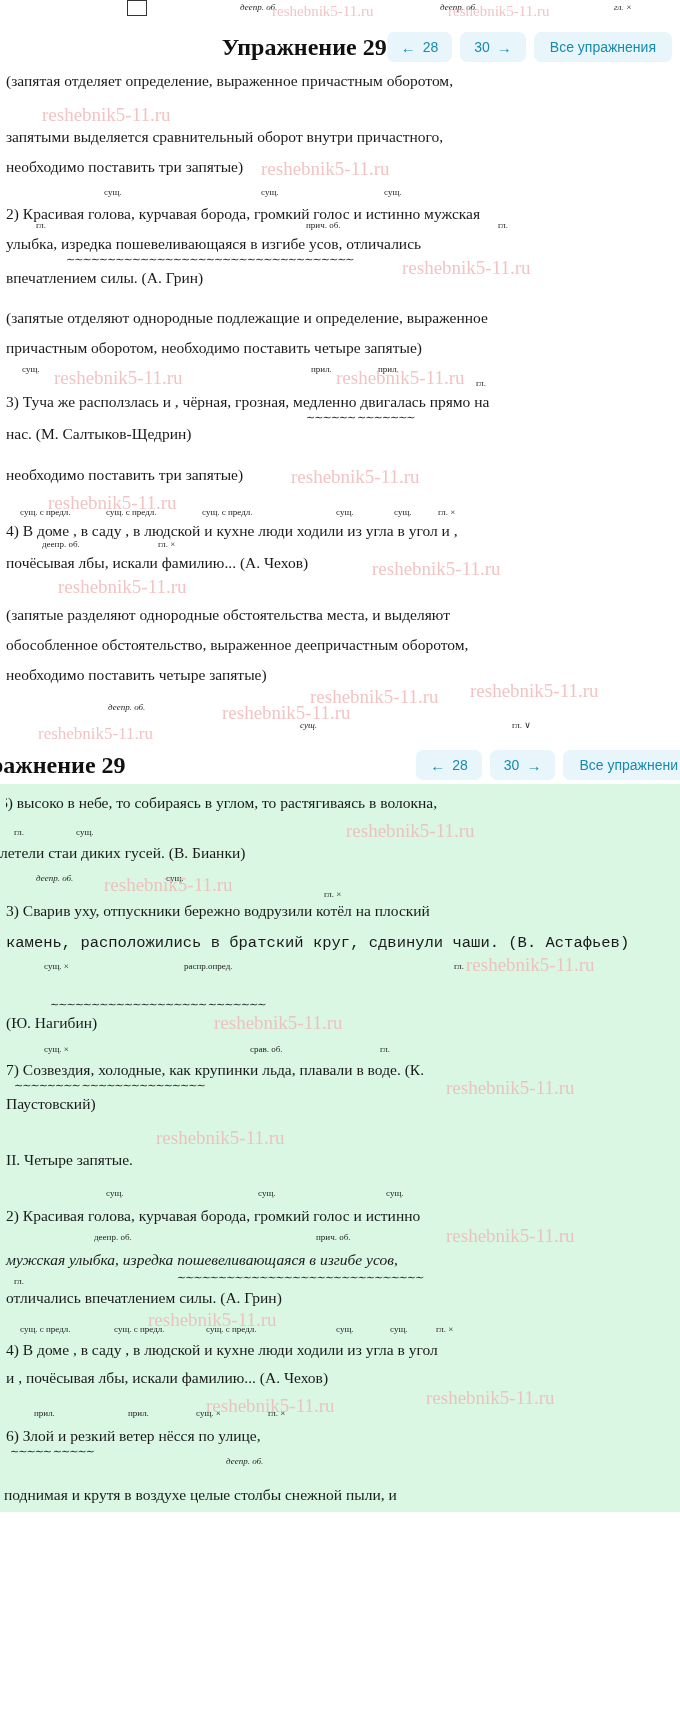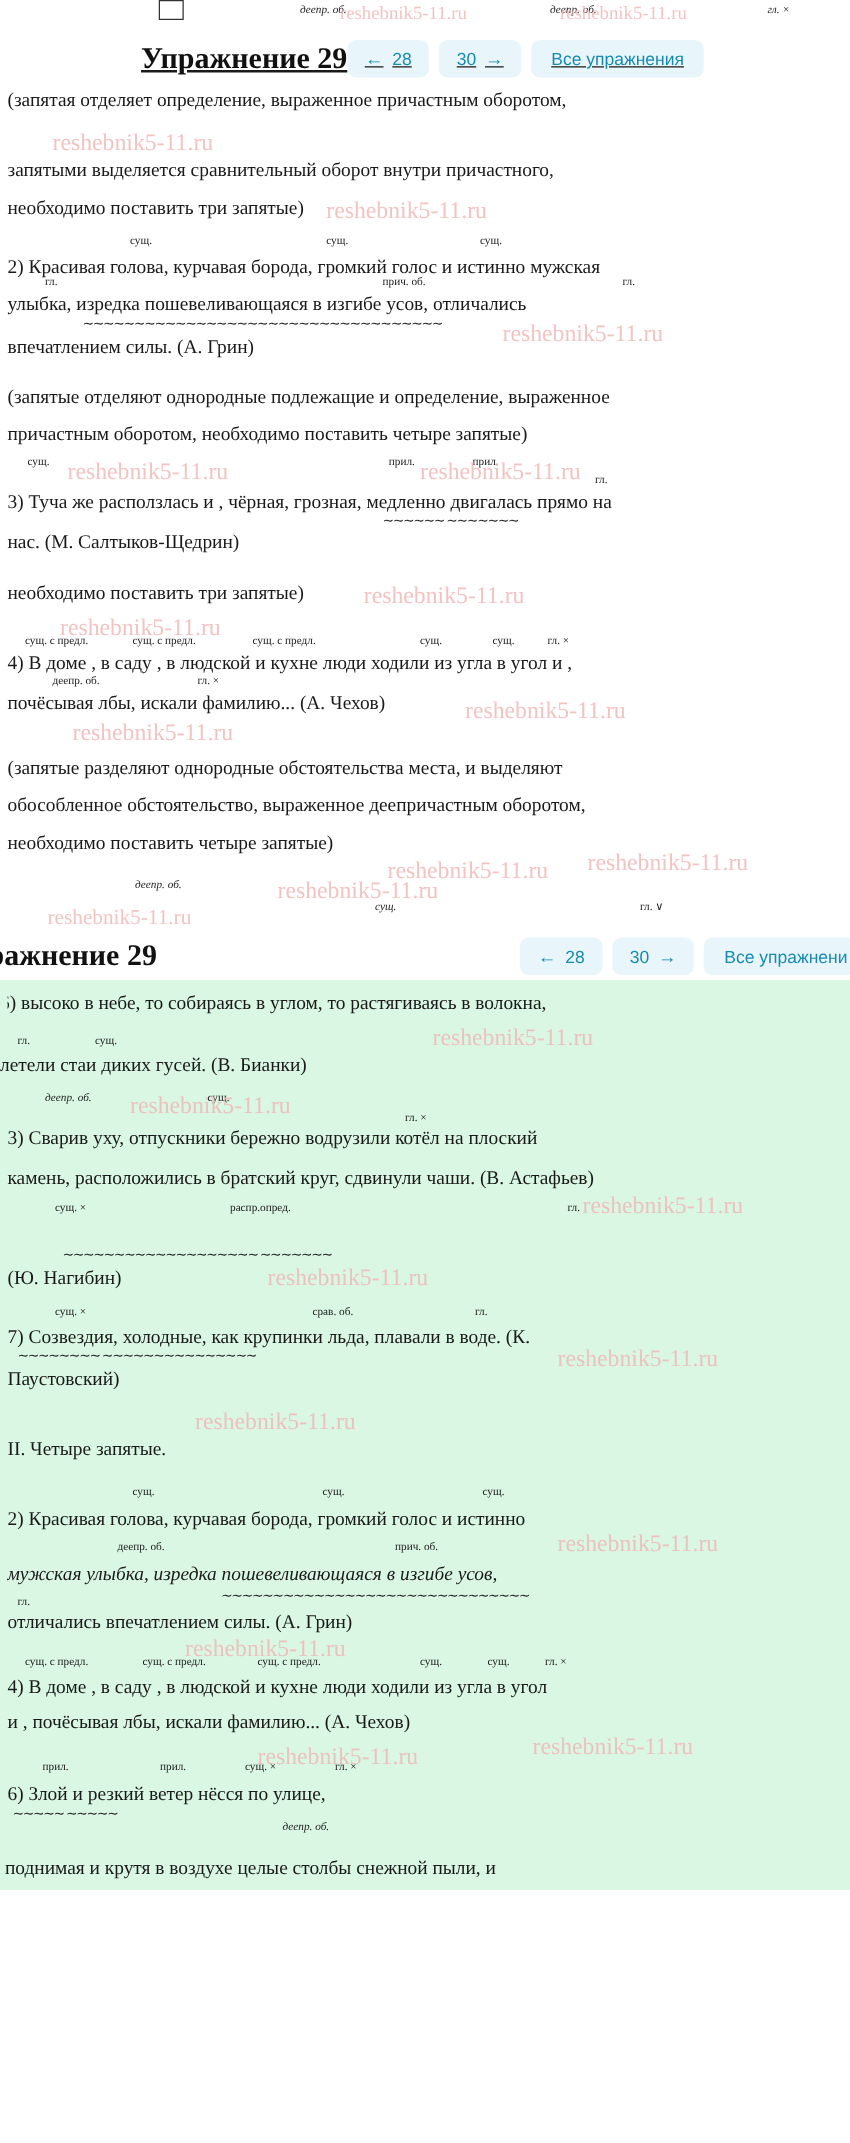--- a/index.html
+++ b/index.html
@@ -22,24 +22,23 @@
     pointer-events:none;
     font-weight:400;
     z-index:4;
   }
 
   
   .ex-header{
     position:relative;
     display:flex;
     align-items:center;
-    justify-content:center;
+    justify-content:flex-end;
     padding:6px 8px 4px 4px;
     z-index:6;
-    text-decoration:underline;
   }
   .ex-title{
     font-size:24px;
     font-weight:700;
     color:#111;
     white-space:nowrap;
   }
   .nav{
     display:flex;
     align-items:center;
@@ -283,21 +282,21 @@
         <span class="lbl" style="left:160px;top:0;">сущ.</span>
         <span class="wm" style="left:98px;top:-4px;font-size:19px;">reshebnik5-11.ru</span>
       </div>
 
       <div class="line" style="position:relative;height:30px;">
         <span class="lbl" style="left:318px;top:-8px;">гл.  ×</span>
         <span style="position:absolute;left:0;top:2px;">3) Сварив уху, отпускники бережно водрузили котёл на плоский</span>
       </div>
 
       <div class="line" style="position:relative;height:34px;">
-        <span style="position:absolute;left:0;top:4px;">камень, расположились в братский круг, сдвинули чаши. (В. Астафьев)</span>
+        <span style="position:absolute;left:0;top:4px;font-family:Liberation Mono, monospace;">камень, расположились в братский круг, сдвинули чаши. (В. Астафьев)</span>
         <span class="wm" style="left:460px;top:22px;font-size:19px;">reshebnik5-11.ru</span>
       </div>
 
       <div style="position:relative;height:18px;">
         <span class="lbl" style="left:38px;top:0;">сущ.  ×</span>
         <span class="lbl" style="left:178px;top:0;">распр.опред.</span>
         <span class="lbl" style="left:448px;top:0;">гл.</span>
       </div>
 
       <div class="line" style="position:relative;height:32px;">

